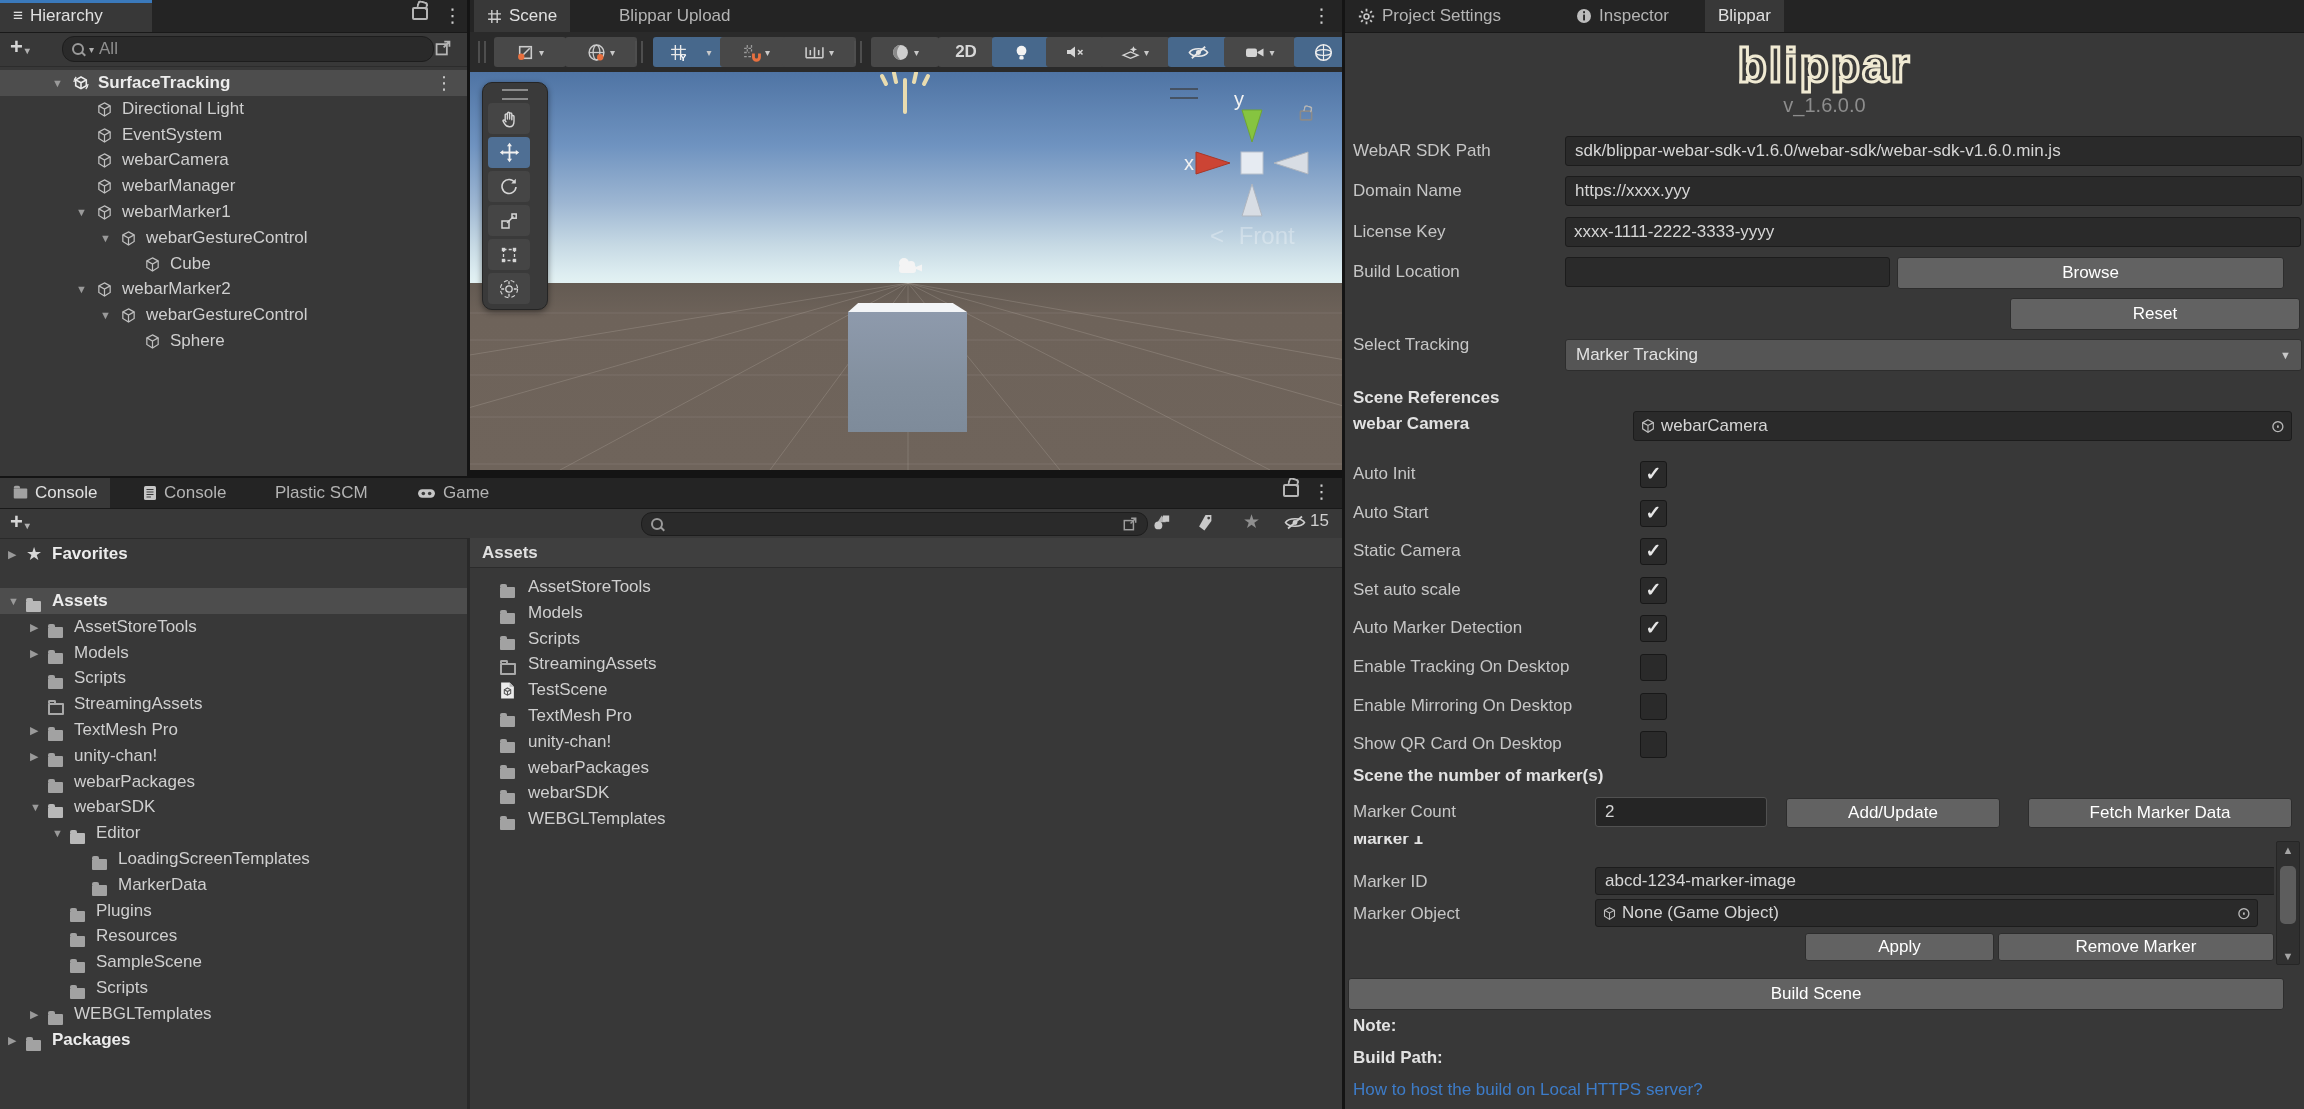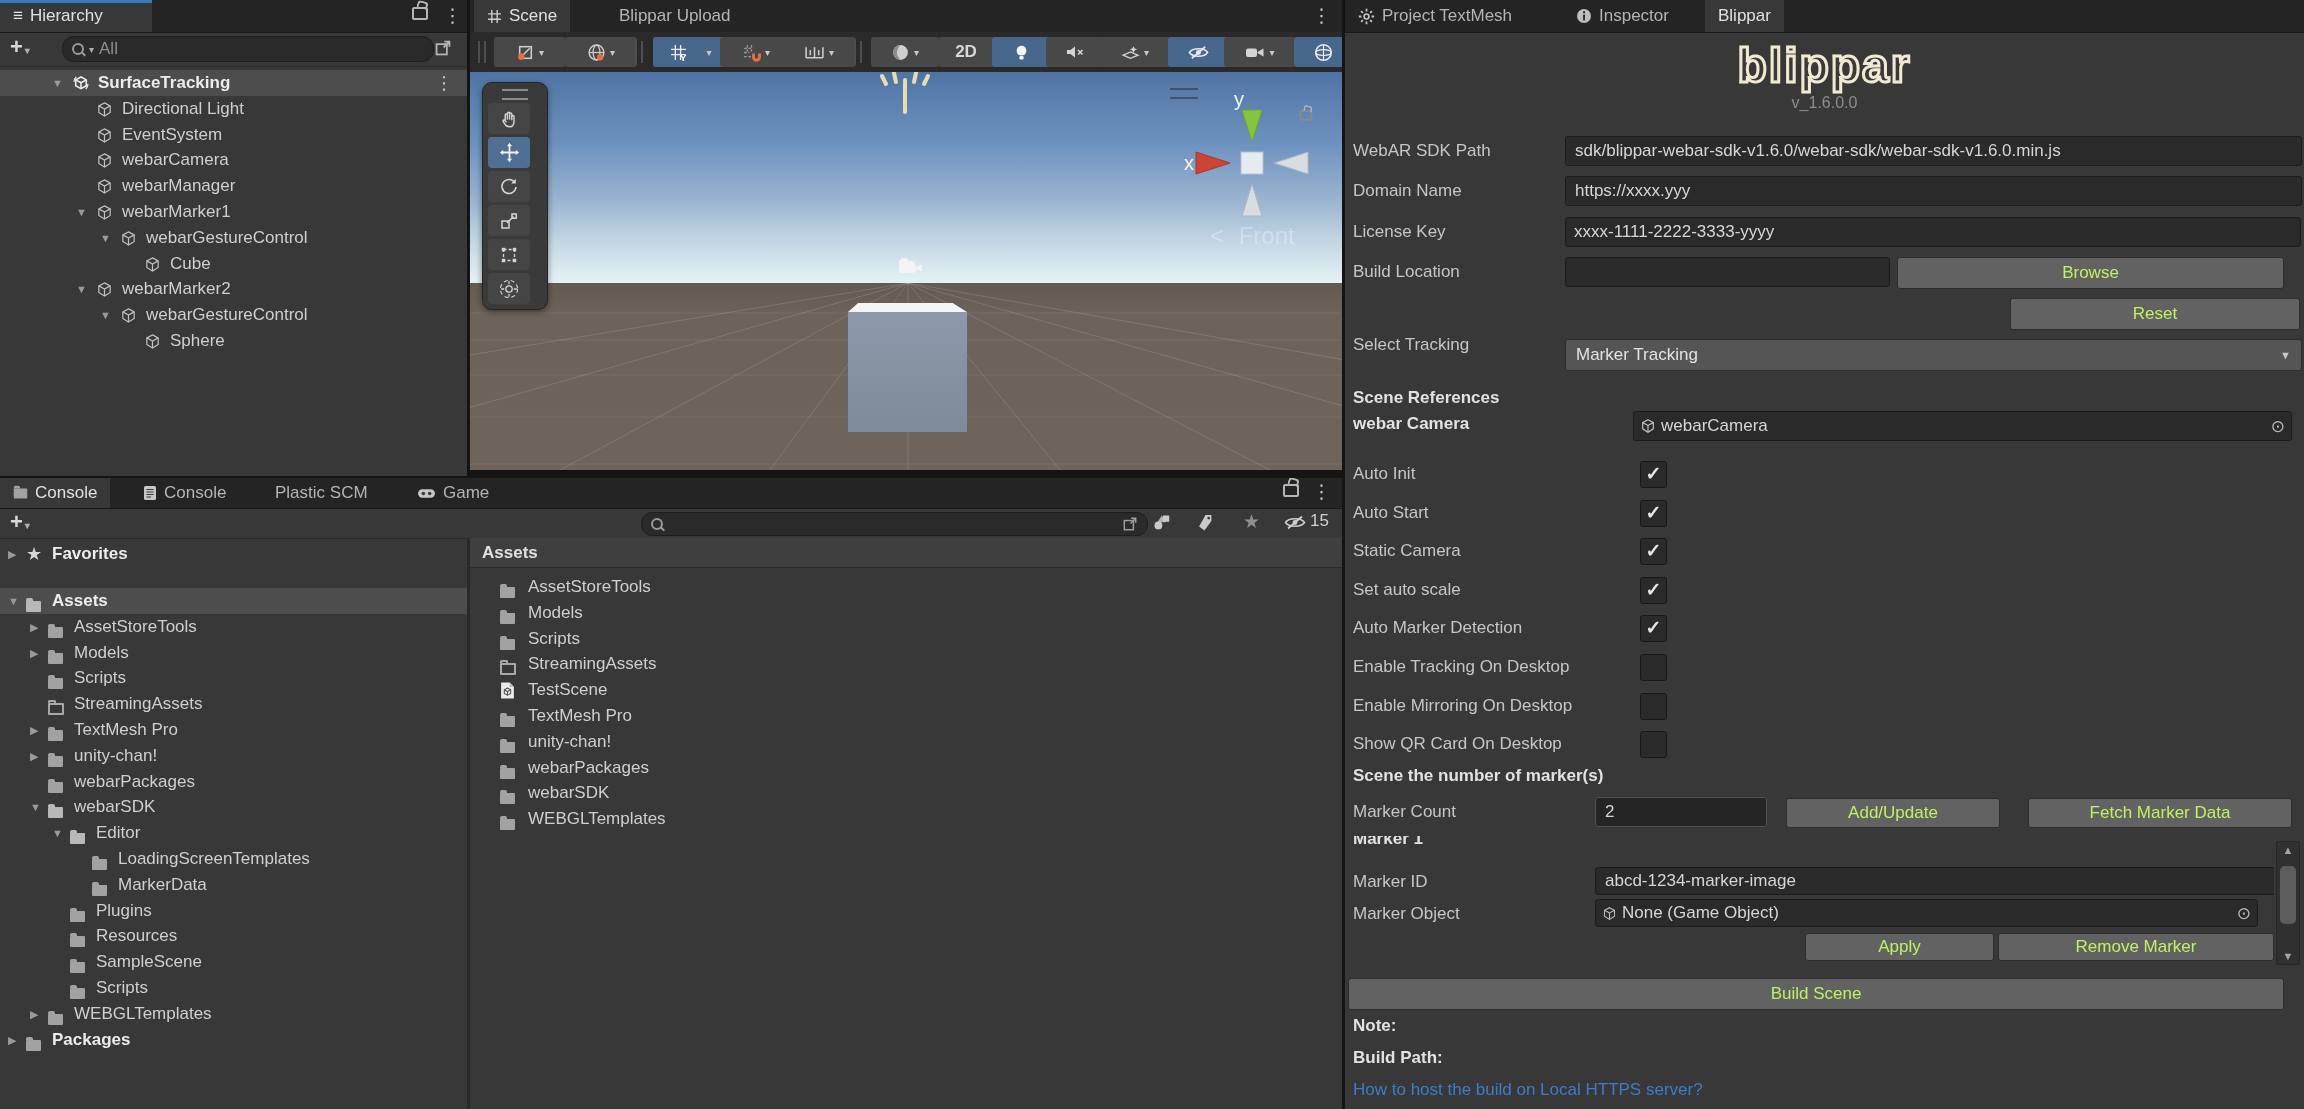--- a/index.html
+++ b/index.html
@@ -37,21 +37,21 @@
   
   .folder{display:inline-block;width:15px;height:11px;background:#a2a2a2;border-radius:1px;position:relative;}
   .folder:before{content:"";position:absolute;top:-3px;left:0;width:7px;height:3px;background:#a2a2a2;border-radius:2px 2px 0 0;}
   .folder.open{background:#b8b8b8;}
   .folder.open:before{background:#b8b8b8;}
   .folder.outline{background:transparent;border:2px solid #a8a8a8;width:12px;height:8px;}
   .folder.outline:before{background:transparent;border:2px solid #a8a8a8;border-bottom:none;width:4px;height:1px;top:-5px;left:-2px;}
   
   .field{position:absolute;background:#2a2a2a;border:1px solid #1c1c1c;border-radius:3px;color:#d6d6d6;
     font-size:17px;padding:0 9px;overflow:hidden;white-space:nowrap;display:flex;align-items:center;}
-  .btn{position:absolute;background:#626262;border:1px solid #2d2d2d;border-radius:3px;color:#bef264;
+  .btn{position:absolute;background:#626262;border:1px solid #2d2d2d;border-radius:3px;color:#ffffff;
     font-size:17px;display:flex;align-items:center;justify-content:center;white-space:nowrap;}
   .drop{position:absolute;background:#555555;border:1px solid #2d2d2d;border-radius:3px;color:#e2e2e2;
     font-size:17px;display:flex;align-items:center;padding:0 10px;}
   .drop .dar{margin-left:auto;font-size:11px;color:#c9c9c9;}
   .objfield{position:absolute;background:#2a2a2a;border:1px solid #1c1c1c;border-radius:3px;color:#d6d6d6;
     display:flex;align-items:center;gap:5px;padding:0 6px;}
   .objfield .pick{margin-left:auto;color:#b9b9b9;font-size:17px;}
   .plabel{position:absolute;left:8px;color:#c6c6c6;line-height:30px;}
   .phead{position:absolute;left:8px;color:#e2e2e2;font-weight:bold;}
   .cbox{position:absolute;width:25px;height:25px;background:#2a2a2a;border:1px solid #181818;border-radius:3px;
@@ -74,21 +74,21 @@
     border-top:2px solid #8b8b8b;border-bottom:2px solid #8b8b8b;}
   .handle2{position:absolute;width:28px;height:7px;border-top:2px solid rgba(60,60,60,.65);
     border-bottom:2px solid rgba(60,60,60,.65);}
   .ic{display:inline-flex;align-items:center;justify-content:center;}
   .linktxt{color:#3d7cc9;}
   .scroll-track{position:absolute;background:#303030;border:1px solid #262626;border-radius:2px;}
   .scroll-arrow{position:absolute;left:0;right:0;text-align:center;color:#a5a5a5;font-size:11px;}
   .scroll-thumb{position:absolute;left:3px;right:3px;background:#5d5d5d;border-radius:5px;}
   #logo{position:absolute;top:38px;left:0;right:0;text-align:center;font-size:48px;font-weight:bold;
     letter-spacing:2px;color:#3a3a3a;-webkit-text-stroke:3px #f0ead3;}
-  #logo-version{position:absolute;top:94px;left:0;right:0;text-align:center;color:#8d8d8d;font-size:16px;}
+  #logo-version{position:absolute;top:94px;left:0;right:0;text-align:center;color:#8d8d8d;font-size:20px;}
 </style>
 </head>
 <body>
 
 <div id="app">
 
   <section class="panel" id="hierarchy-panel" style="left:0;top:0;width:467px;height:476px;">
     <div class="tabbar">
       <div class="tab active focused" style="left:0;width:126px;">
         <span class="ic">≡</span>
@@ -698,21 +698,21 @@
 
   <section class="panel" id="right-panel" style="left:1345px;top:0;width:959px;height:1109px;">
     <div class="tabbar">
       <div class="tab" style="left:0;">
         <span class="ic">
           <svg width="17" height="17" viewBox="0 0 16 16">
               <circle cx="8" cy="8" r="2.3" fill="none" stroke="#c6c6c6" stroke-width="1.5"></circle>
               <path d="M8 .8v2.4M8 12.8v2.4M.8 8h2.4M12.8 8h2.4M2.9 2.9l1.7 1.7M11.4 11.4l1.7 1.7M13.1 2.9l-1.7 1.7M4.6 11.4l-1.7 1.7" stroke="#c6c6c6" stroke-width="1.7"></path>
             </svg>
         </span>
-        <span>Project TextMesh</span>
+        <span>Project Settings</span>
       </div>
       <div class="tab" style="left:218px;">
         <span class="ic">
           <svg width="16" height="16" viewBox="0 0 16 16">
               <circle cx="8" cy="8" r="7" fill="#bdbdbd"></circle>
               <rect x="7.1" y="6.6" width="1.9" height="5.8" fill="#2b2b2b"></rect>
               <rect x="7.1" y="3.2" width="1.9" height="2" fill="#2b2b2b"></rect>
             </svg>
         </span>
         <span>Inspector</span>

